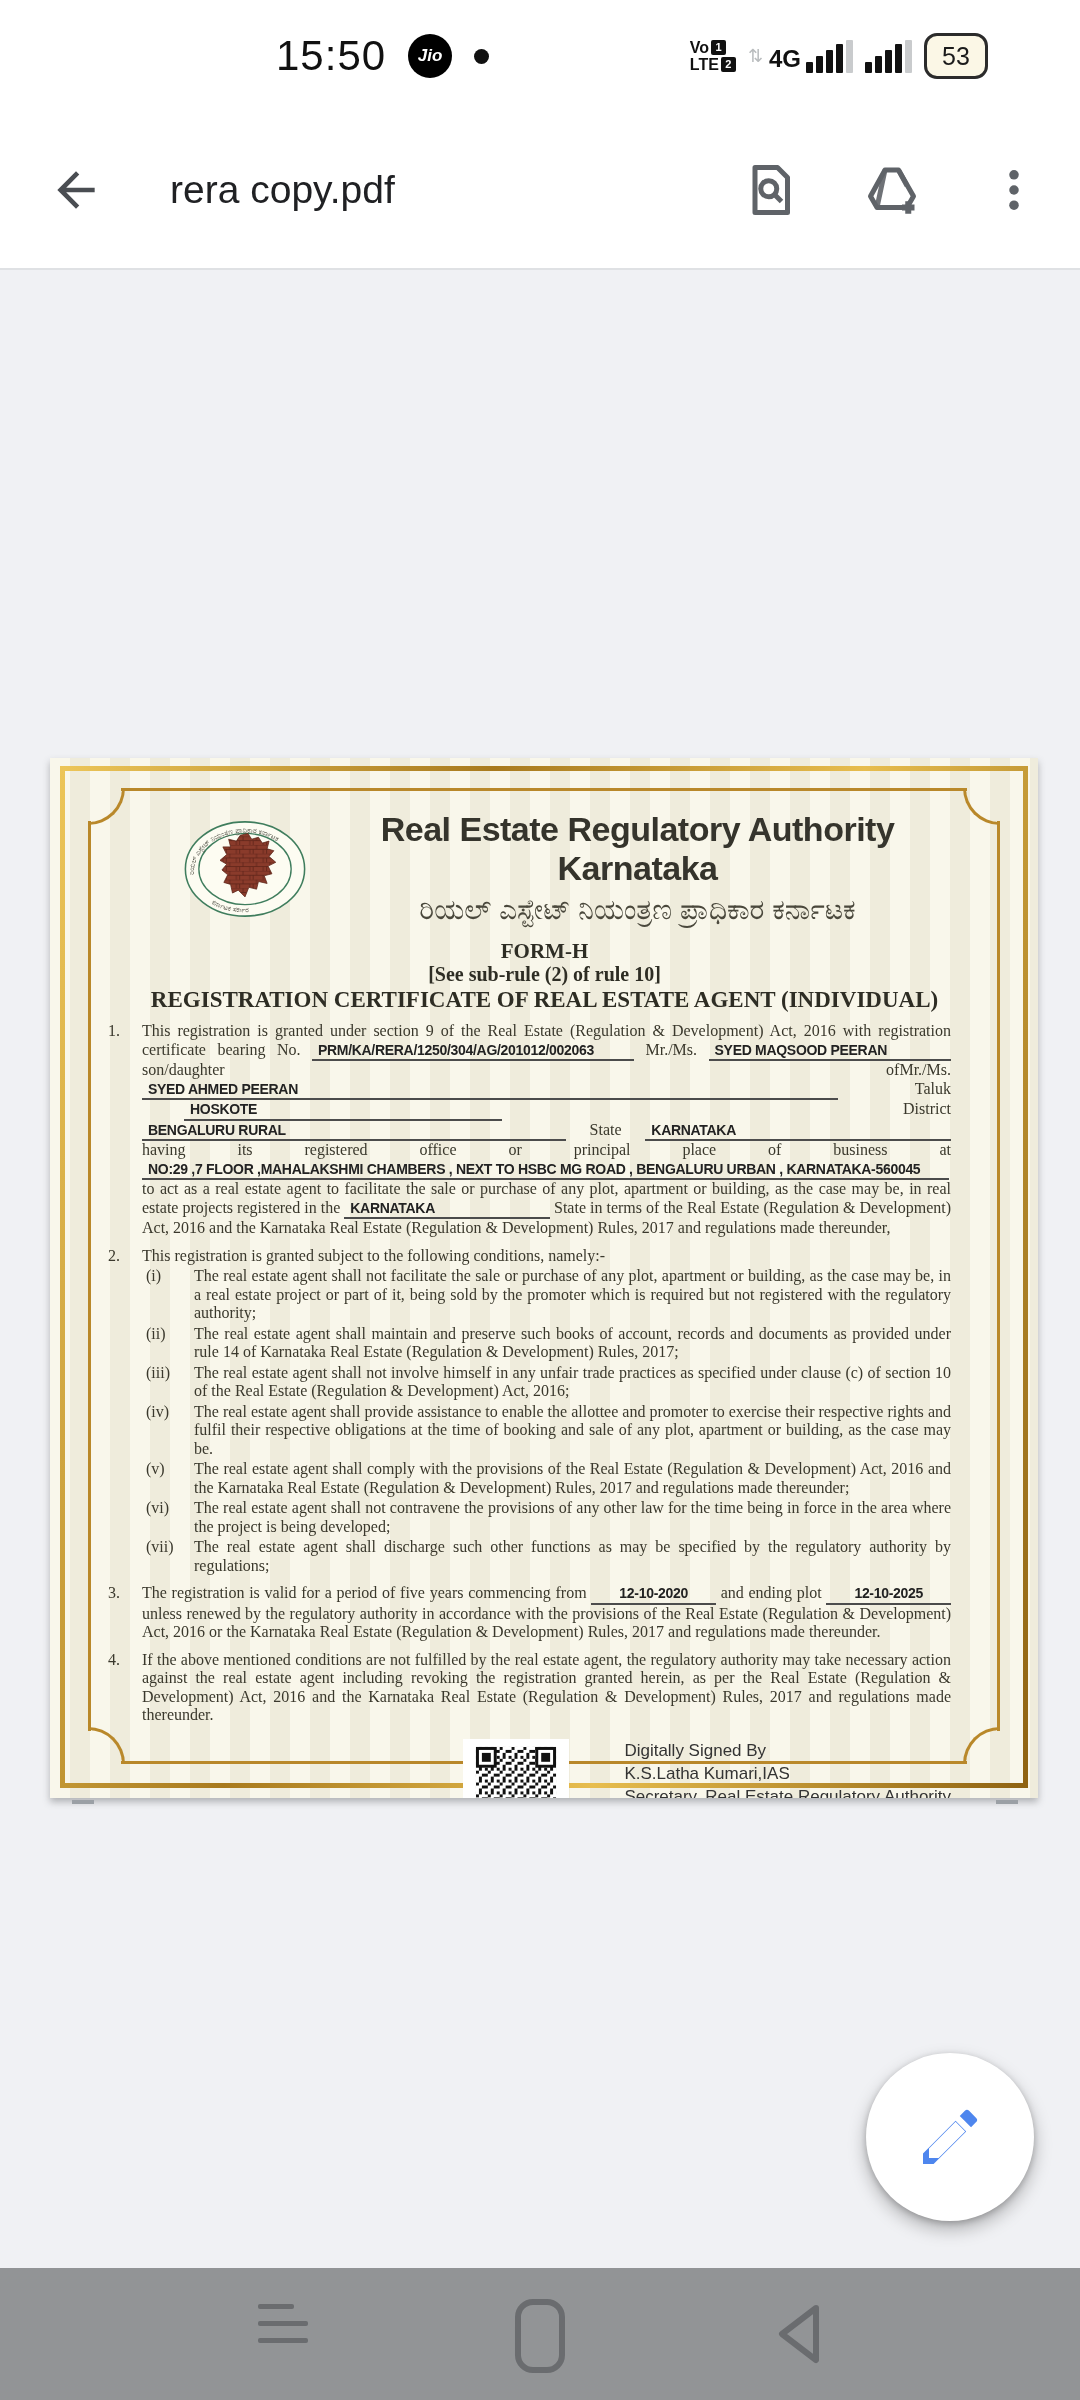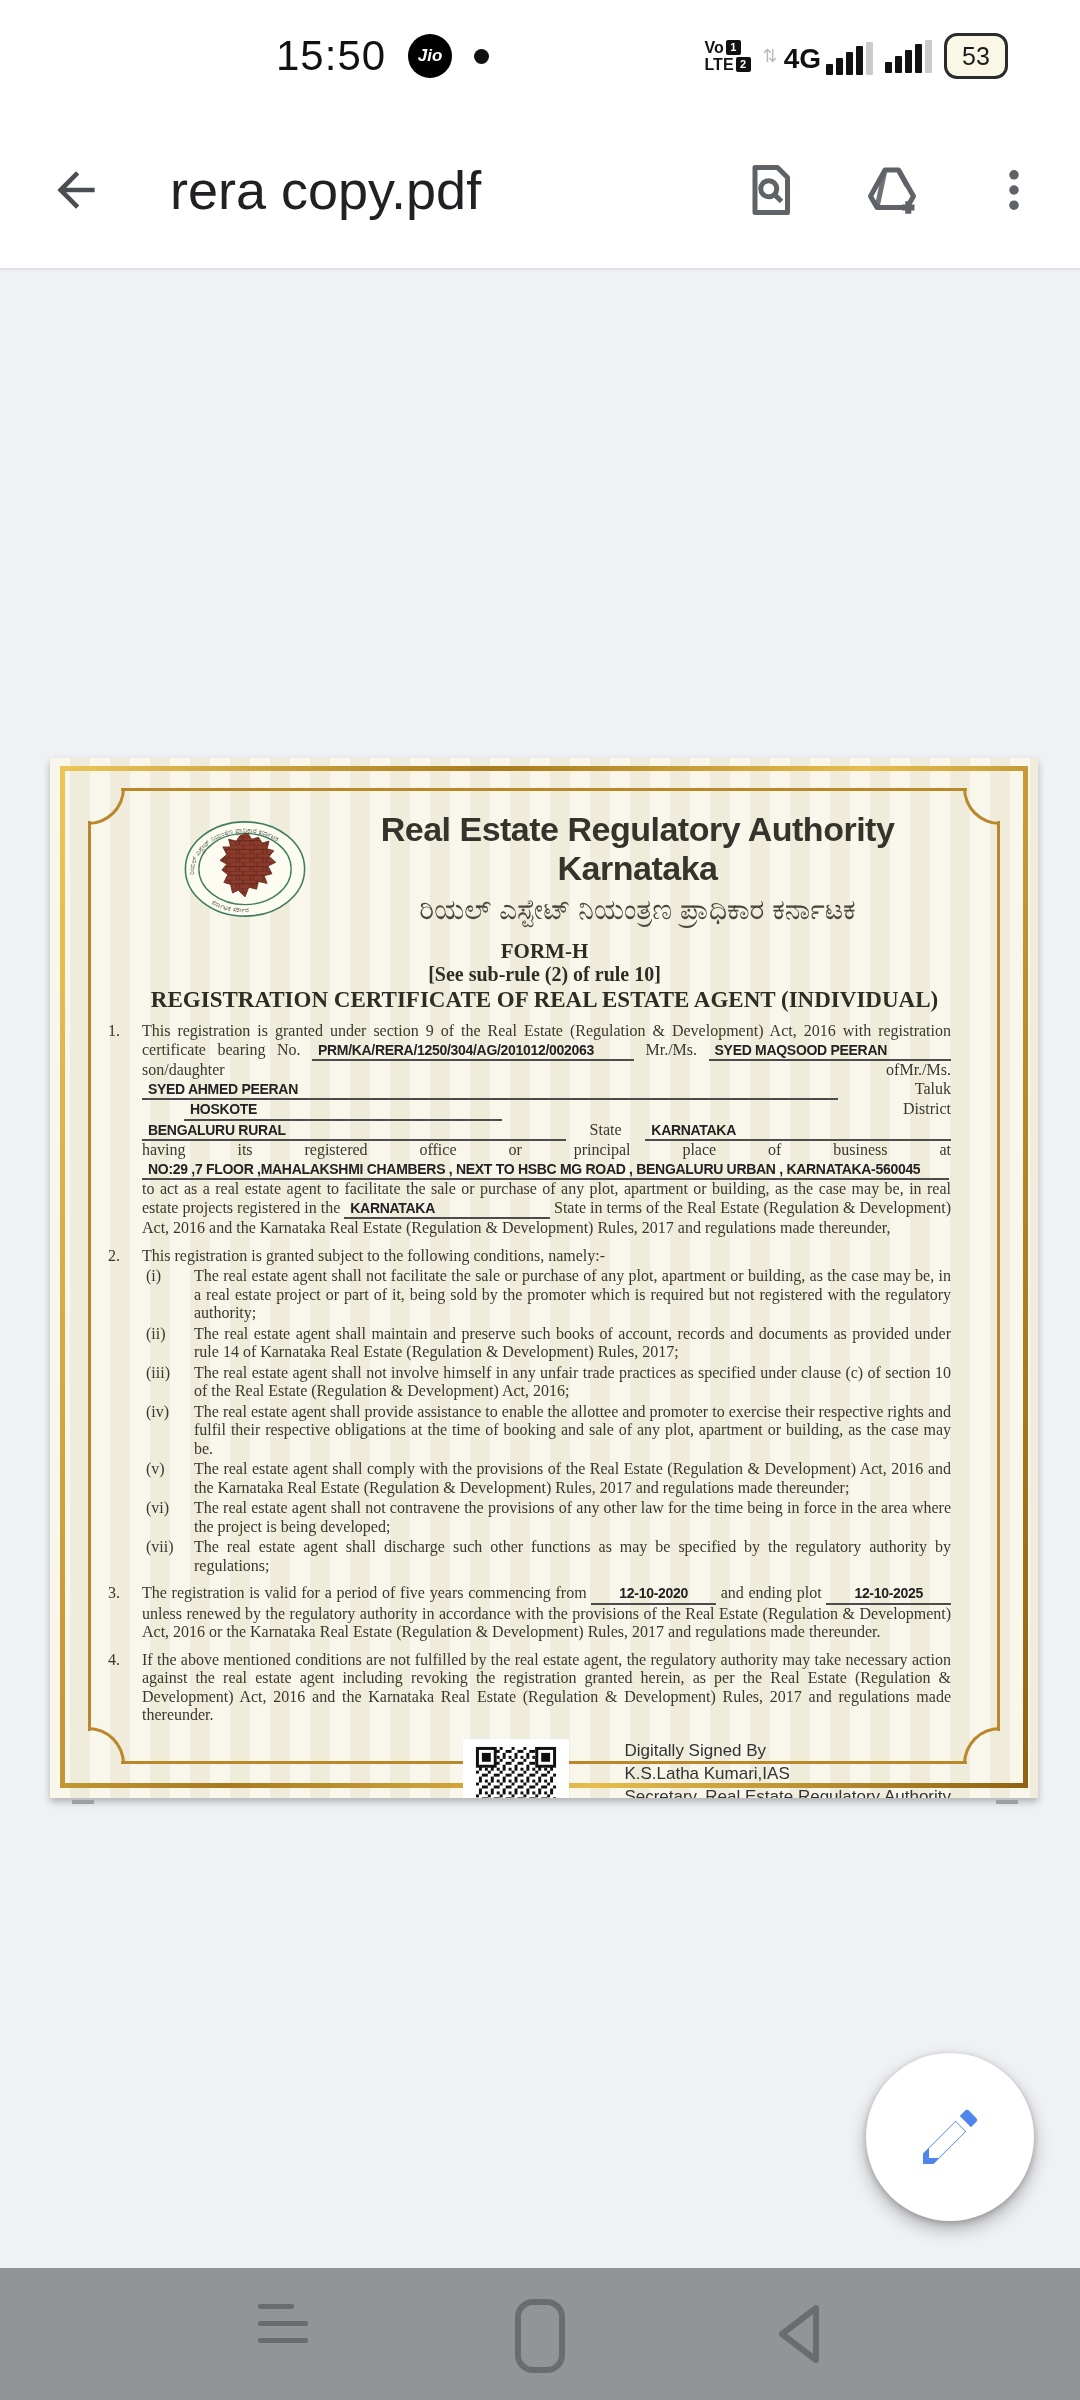--- a/index.html
+++ b/index.html
@@ -7,39 +7,39 @@
        font-family:"Liberation Sans",sans-serif;}
   #screen{position:absolute;inset:0;}
 
   
   .status-bar{position:absolute;left:0;top:0;width:1080px;height:112px;background:#fff;}
   .sb-left{position:absolute;left:276px;top:0;height:112px;display:flex;align-items:center;gap:22px;}
   .sb-time{font-size:42px;color:#111;letter-spacing:1px;}
   .jio-badge{width:44px;height:44px;border-radius:50%;background:#000;color:#fff;
              display:flex;align-items:center;justify-content:center;font-size:17px;font-weight:700;font-style:italic;}
   .notif-dot{width:15px;height:15px;border-radius:50%;background:#111;}
-  .sb-right{position:absolute;right:72px;top:0;height:112px;display:flex;align-items:center;gap:12px;}
+  .sb-right{position:absolute;right:92px;top:0;height:112px;display:flex;align-items:center;gap:12px;}
   .volte{display:flex;flex-direction:column;line-height:17px;font-weight:700;font-size:16px;color:#111;}
   .volte-row{display:flex;align-items:center;gap:2px;}
   .sim-sq{display:inline-flex;width:15px;height:15px;background:#111;color:#fff;font-size:11px;
           align-items:center;justify-content:center;font-weight:700;border-radius:2px;}
   .updown{color:#b9bcbe;font-size:18px;margin-right:-6px;}
   .net-group{display:flex;align-items:flex-end;gap:3px;}
-  .net-label{font-size:28px;font-weight:700;color:#111;margin-right:2px;align-self:flex-start;margin-top:6px;}
+  .net-label{font-size:24px;font-weight:700;color:#111;margin-right:2px;align-self:flex-start;margin-top:6px;}
   .bar{width:7px;background:#111;border-radius:1px;}
   .bar.light{background:#c9cbcd;}
   .battery{min-width:58px;height:40px;border:3px solid #2b2b2b;border-radius:13px;background:#fbf7e6;
            display:flex;align-items:center;justify-content:center;font-size:25px;color:#1b1b1b;}
 
   
   .app-bar{position:absolute;left:0;top:112px;width:1080px;height:156px;background:#fff;
            display:flex;align-items:center;}
   .icon-btn{width:96px;height:96px;display:flex;align-items:center;justify-content:center;flex:0 0 auto;}
   .back-btn{margin-left:28px;}
-  .doc-title{font-size:54px;color:#202124;margin-left:46px;flex:1;white-space:nowrap;overflow:hidden;}
+  .doc-title{font-size:39px;color:#202124;margin-left:46px;flex:1;white-space:nowrap;overflow:hidden;}
   .appbar-actions{display:flex;align-items:center;margin-right:18px;gap:26px;}
   .app-divider{position:absolute;left:0;top:268px;width:1080px;height:2px;background:#dfe1e4;}
 
   
   .viewer{position:absolute;left:0;top:270px;width:1080px;height:1998px;background:#f0f1f4;}
 
   
   .page{position:absolute;left:50px;top:488px;width:988px;height:1040px;
         background:repeating-linear-gradient(90deg,#f9f7eb 0 20px,#efecdc 20px 40px);
         box-shadow:0 4px 7px rgba(60,64,67,.35);overflow:hidden;}

